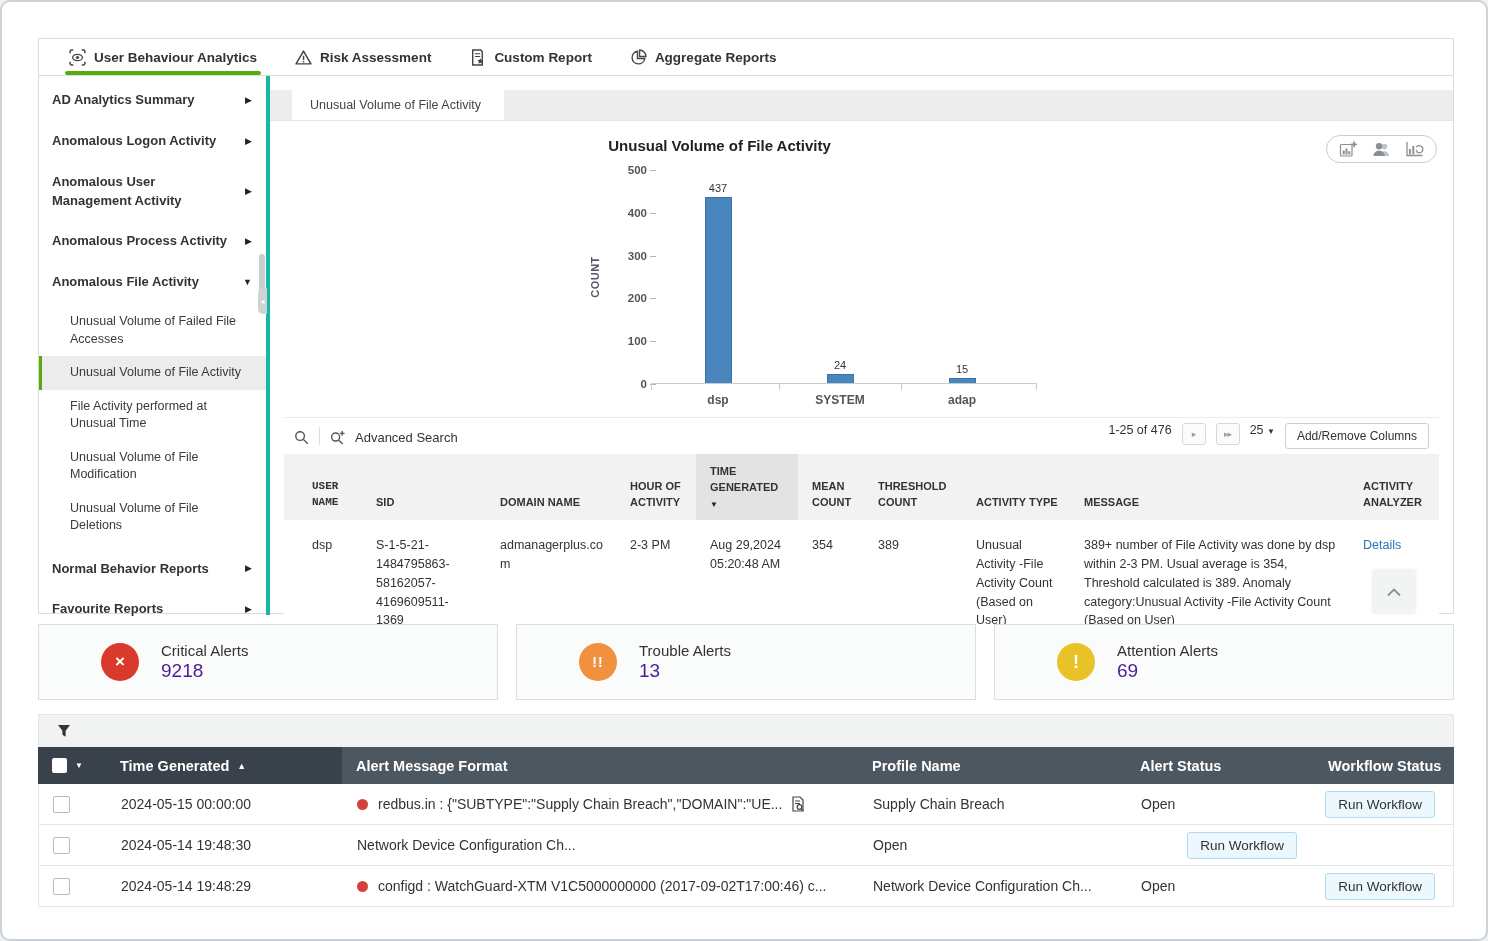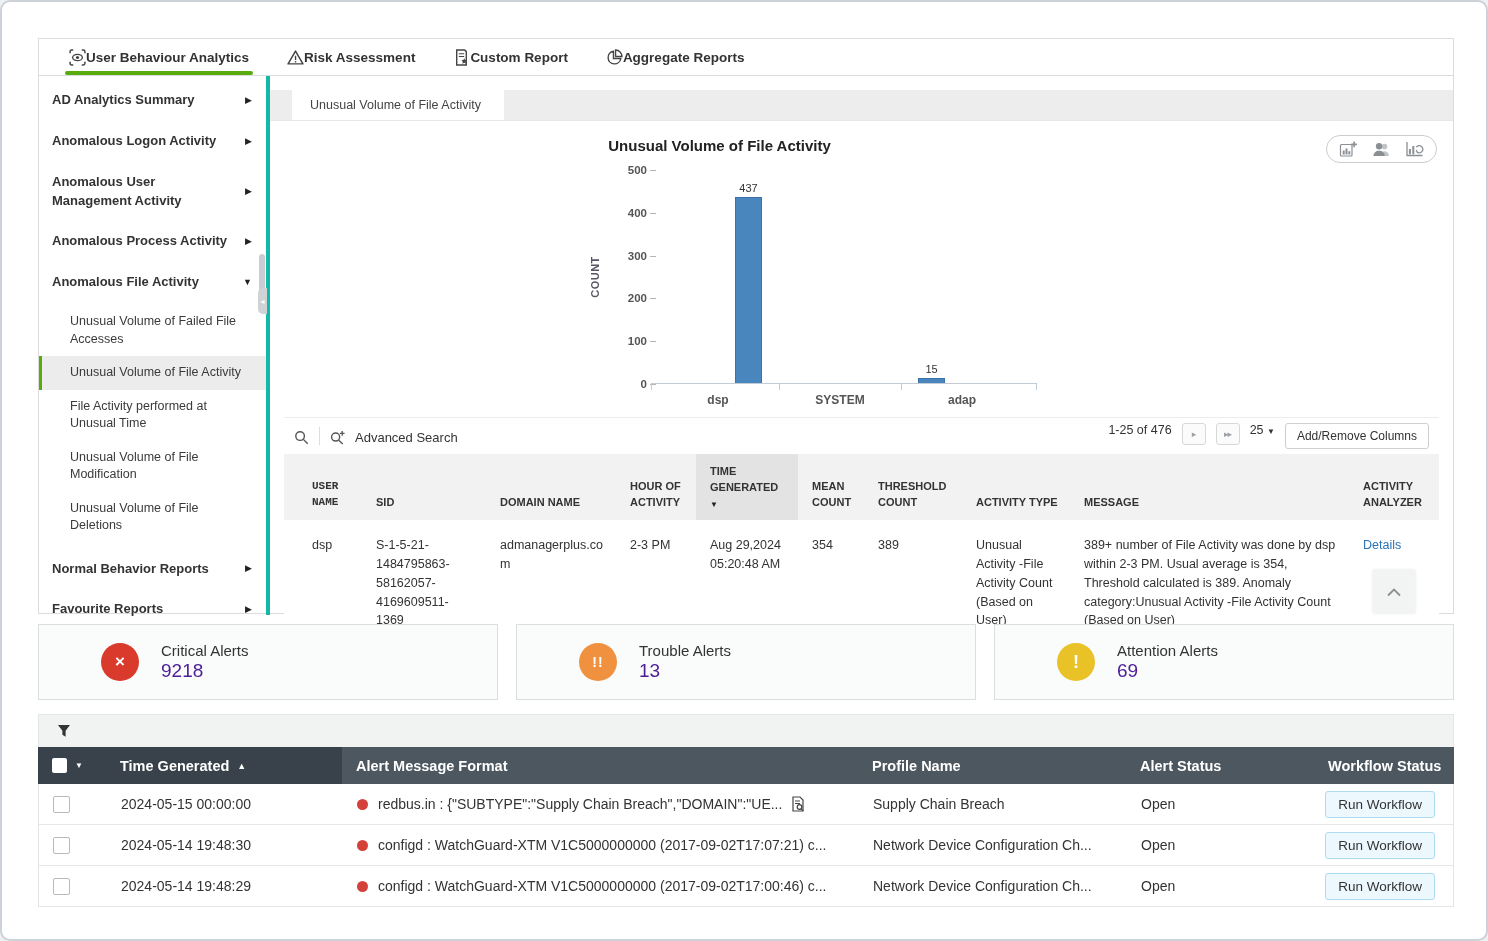--- a/index.html
+++ b/index.html
@@ -8,21 +8,21 @@
     background:#eef1f3;
     font-family:"Liberation Sans","DejaVu Sans",sans-serif;
     color:#333;
     -webkit-font-smoothing:antialiased;
   }
   .page{position:absolute;inset:0;background:#fff;border:2px solid #ccd2d7;border-radius:10px;overflow:hidden;}
 
   
   .top-panel{position:absolute;left:36px;top:36px;width:1416px;height:576px;border:1px solid #dcdcdc;background:#fff;box-sizing:border-box;}
   .nav-tabs{height:36px;border-bottom:1px solid #dcdcdc;display:flex;align-items:stretch;gap:38px;padding-left:30px;}
-  .nav-tab{position:relative;display:flex;align-items:center;font-size:13.5px;font-weight:700;color:#333;cursor:pointer;}
+  .nav-tab{position:relative;display:flex;align-items:center;gap:8px;font-size:13.5px;font-weight:700;color:#333;cursor:pointer;}
   .nav-tab svg{width:17px;height:17px;}
   .nav-tab.active::after{content:"";position:absolute;left:-4px;right:-4px;bottom:0;height:4px;background:#57ab0c;border-radius:3px;}
   .panel-body{display:flex;height:539px;}
 
   
   .sidebar{width:231px;border-right:4px solid #14b8a6;position:relative;padding-top:4px;box-sizing:border-box;}
   .side-item{display:flex;align-items:center;justify-content:space-between;padding:11px 14px 11px 13px;font-size:13px;font-weight:700;color:#333;line-height:1.45;cursor:pointer;}
   .side-item .arr{font-size:9px;color:#222;margin-left:6px;flex:0 0 auto;}
   .side-sub{padding:2px 0 6px 0;}
   .side-subitem{padding:8px 14px 8px 28px;font-size:12.5px;color:#3a3a3a;line-height:1.4;cursor:pointer;border-left:3px solid transparent;}
@@ -239,20 +239,24 @@
             <div class="ytickmark" style="top:60%"></div>
             <div class="ytickmark" style="top:80%"></div>
             <div class="ytickmark" style="top:100%"></div>
 
             <div class="bar-row">
               <div class="bar-slot">
                 <span class="bar-value">437</span>
                 <div class="bar" style="height: 87.4%;"></div>
               </div>
               <div class="bar-slot">
+                <span class="bar-value">24</span>
+                <div class="bar" style="height: 4.8%;"></div>
+              </div>
+              <div class="bar-slot">
                 <span class="bar-value">15</span>
                 <div class="bar" style="height: 3%;"></div>
               </div>
             </div>
             <div class="plot-base"></div>
             <div class="xtickmark" style="left:-6px"></div>
             <div class="xtickmark" style="left:33.3%"></div>
             <div class="xtickmark" style="left:66.6%"></div>
             <div class="xtickmark" style="right:-14px"></div>
             <div class="xlabels">
@@ -391,24 +395,20 @@
       <div class="at-c wf-cell">
           <button class="run-wf-btn">Run Workflow</button>
         </div>
     </div>
 
     <div class="at-grid at-row">
       <div class="at-c">
           <span class="row-checkbox"></span>
         </div>
       <div class="at-c">2024-05-14 19:48:30</div>
-      <div class="at-c">
-        <span class="sev-dot"></span>
-        <span class="msg-text">configd : WatchGuard-XTM V1C5000000000 (2017-09-02T17:07:21) c...</span>
-      </div>
       <div class="at-c">Network Device Configuration Ch...</div>
       <div class="at-c">Open</div>
       <div class="at-c wf-cell">
           <button class="run-wf-btn">Run Workflow</button>
         </div>
     </div>
 
     <div class="at-grid at-row">
       <div class="at-c">
           <span class="row-checkbox"></span>

